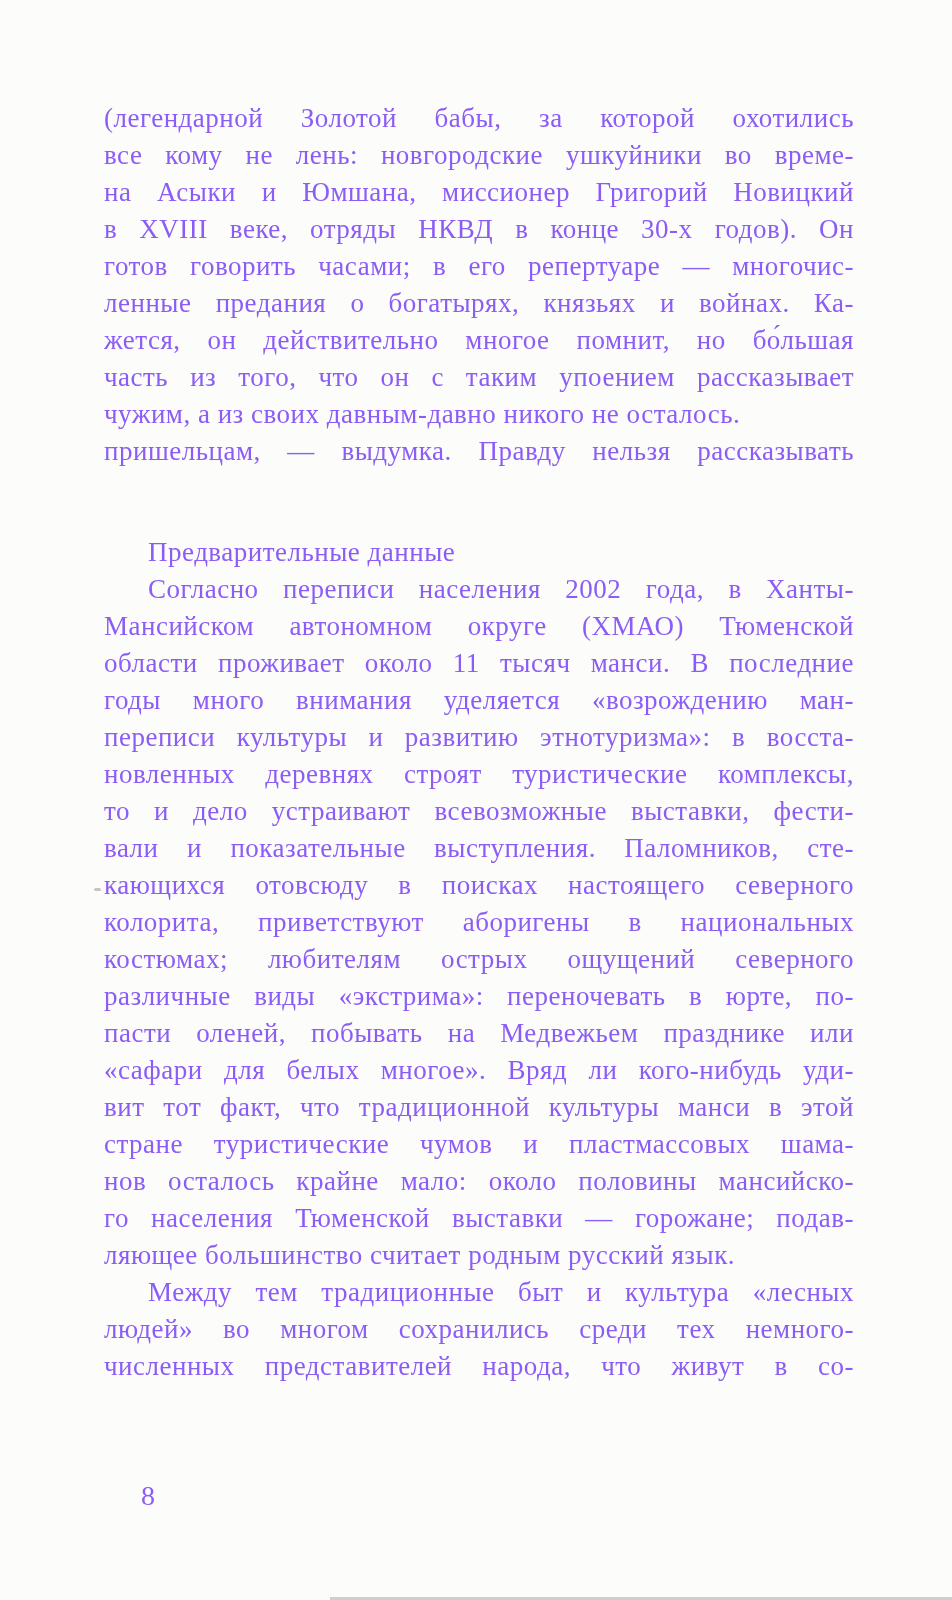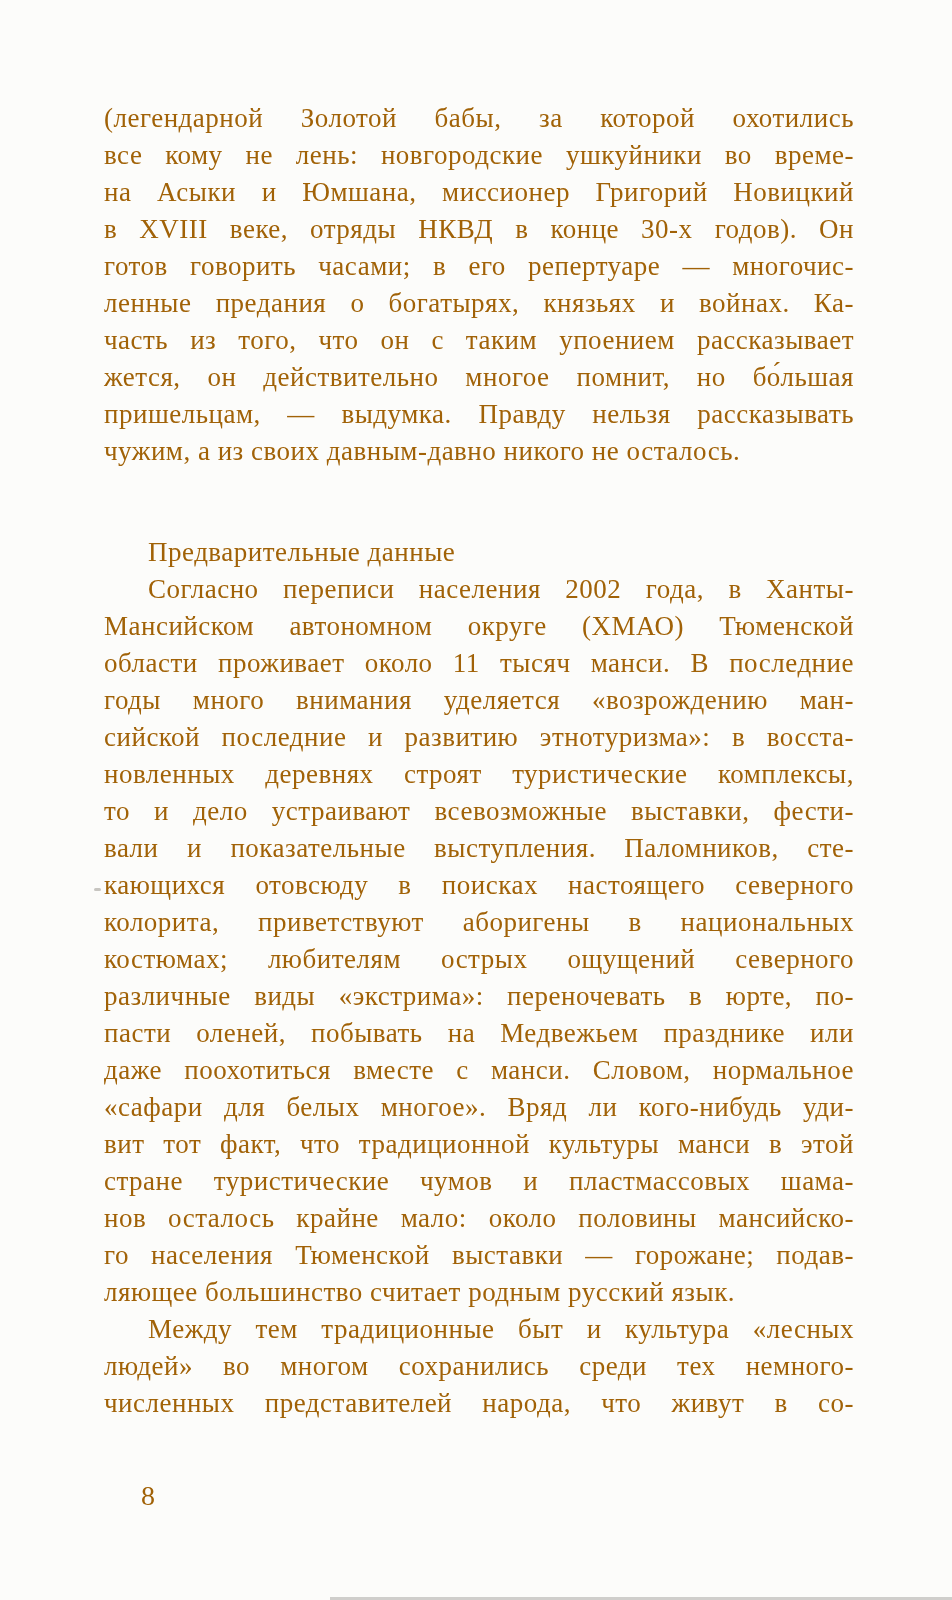--- a/index.html
+++ b/index.html
@@ -6,21 +6,21 @@
     margin: 0;
     padding: 0;
     background: #e9e9e7;
   }
   .page {
     position: relative;
     width: 952px;
     height: 1600px;
     margin: 0 auto;
     background: #fcfcfa;
-    color: #a16207;
+    color: #8b5cf6;
     font-family: "Liberation Serif", "DejaVu Serif", serif;
     font-size: 27px;
     line-height: 37px;
     letter-spacing: 0.5px;
     overflow: hidden;
   }
   .text-block {
     position: absolute;
     left: 104px;
     top: 100px;
@@ -71,43 +71,42 @@
 <div class="page">
   <div class="text-block">
 
     <div class="para">
       <div class="line j">(легендарной Золотой бабы, за которой охотились</div>
       <div class="line j">все кому не лень: новгородские ушкуйники во време-</div>
       <div class="line j">на Асыки и Юмшана, миссионер Григорий Новицкий</div>
       <div class="line j">в XVIII веке, отряды НКВД в конце 30-х годов). Он</div>
       <div class="line j">готов говорить часами; в его репертуаре — многочис-</div>
       <div class="line j">ленные предания о богатырях, князьях и войнах. Ка-</div>
+      <div class="line j">жется, он действительно многое помнит, но бо́льшая</div>
       <div class="line j">часть из того, что он с таким упоением рассказывает</div>
-      <div class="line j">жется, он действительно многое помнит, но бо́льшая</div>
+      <div class="line">чужим, а из своих давным-давно никого не осталось.</div>
       <div class="line j">пришельцам, — выдумка. Правду нельзя рассказывать</div>
-      <div class="line">чужим, а из своих давным-давно никого не осталось.</div>
     </div>
 
     <div class="heading indent">Предварительные данные</div>
 
     <div class="para">
       <div class="line j indent">Согласно переписи населения 2002 года, в Ханты-</div>
       <div class="line j">Мансийском автономном округе (ХМАО) Тюменской</div>
       <div class="line j">области проживает около 11 тысяч манси. В последние</div>
       <div class="line j">годы много внимания уделяется «возрождению ман-</div>
-      <div class="line j">сийской последние и развитию этнотуризма»: в восста-</div>
+      <div class="line j">переписи культуры и развитию этнотуризма»: в восста-</div>
       <div class="line j">новленных деревнях строят туристические комплексы,</div>
       <div class="line j">то и дело устраивают всевозможные выставки, фести-</div>
       <div class="line j">вали и показательные выступления. Паломников, сте-</div>
       <div class="line j">кающихся отовсюду в поисках настоящего северного</div>
       <div class="line j">колорита, приветствуют аборигены в национальных</div>
       <div class="line j">костюмах; любителям острых ощущений северного</div>
       <div class="line j">различные виды «экстрима»: переночевать в юрте, по-</div>
       <div class="line j">пасти оленей, побывать на Медвежьем празднике или</div>
-      <div class="line j">даже поохотиться вместе с манси. Словом, нормальное</div>
       <div class="line j">«сафари для белых многое». Вряд ли кого-нибудь уди-</div>
       <div class="line j">вит тот факт, что традиционной культуры манси в этой</div>
       <div class="line j">стране туристические чумов и пластмассовых шама-</div>
       <div class="line j">нов осталось крайне мало: около половины мансийско-</div>
       <div class="line j">го населения Тюменской выставки — горожане; подав-</div>
       <div class="line">ляющее большинство считает родным русский язык.</div>
     </div>
 
     <div class="para">
       <div class="line j indent">Между тем традиционные быт и культура «лесных</div>

